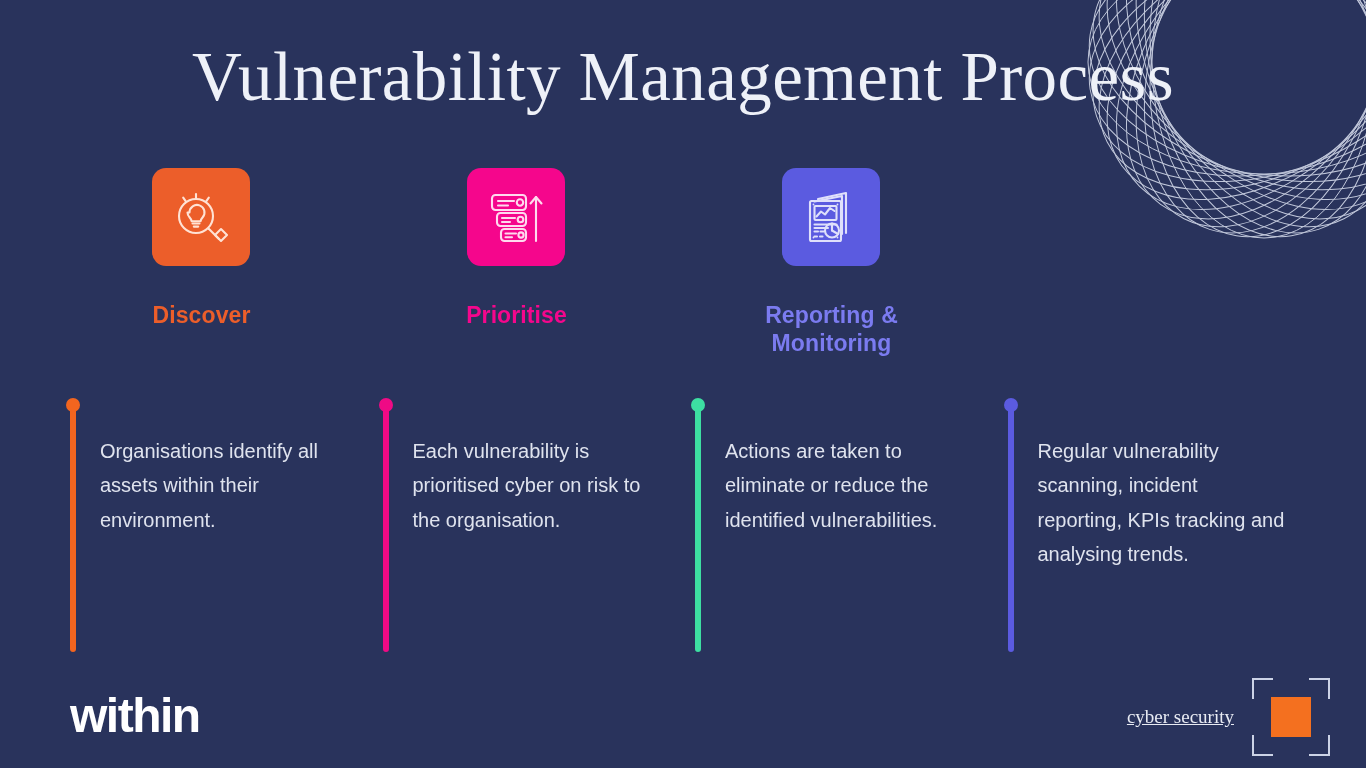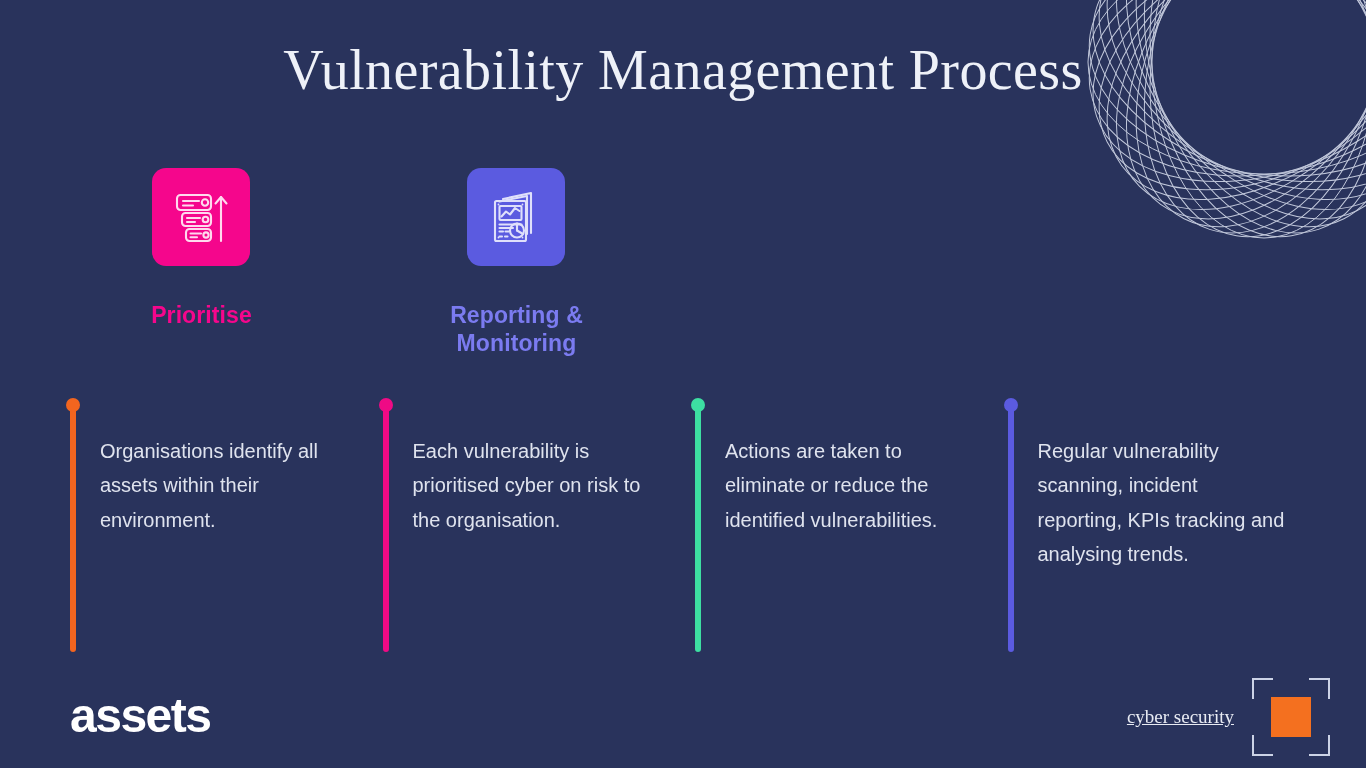--- a/index.html
+++ b/index.html
@@ -29,21 +29,21 @@
   }
 
   
   #title {
     position: absolute;
     left: 0;
     top: 38px;
     width: 1366px;
     text-align: center;
     font-family: "Liberation Serif", "DejaVu Serif", serif;
-    font-size: 56px;
+    font-size: 69px;
     font-weight: 400;
     color: #eef1f8;
     letter-spacing: 0.4px;
     white-space: nowrap;
   }
 
   
   #steps {
     position: absolute;
     left: 74px;
@@ -191,20 +191,36 @@
       <ellipse cx="210" cy="180" rx="176" ry="112" transform="rotate(153 210 180)"></ellipse>
       <ellipse cx="210" cy="180" rx="176" ry="112" transform="rotate(162 210 180)"></ellipse>
       <ellipse cx="210" cy="180" rx="176" ry="112" transform="rotate(171 210 180)"></ellipse>
     </g>
   </svg>
 
   <div id="title">Vulnerability Management Process</div>
 
   <div id="steps">
 
+    <div class="step">
+      <div class="tile" style="background:#ec5e2a;">
+        <svg width="64" height="64" viewBox="0 0 64 64" fill="none" stroke="#ffe2d4" stroke-width="2.1" stroke-linecap="round" stroke-linejoin="round">
+          <circle cx="27" cy="31" r="17"></circle>
+          <line x1="39.5" y1="43.5" x2="50" y2="54"></line>
+          <path d="M46 50l6-6 6 6-6 6z"></path>
+          <path d="M20.5 27.5a7.5 7.5 0 1 1 13.2 4.8c-1.2 1.4-1.9 2.5-2.1 3.9h-9c-.2-1.4-.9-2.5-2.1-3.9a7.4 7.4 0 0 1-2-4.8z"></path>
+          <line x1="23.5" y1="38.5" x2="30.5" y2="38.5"></line>
+          <line x1="24.8" y1="41.6" x2="29.2" y2="41.6"></line>
+          <line x1="27" y1="13.5" x2="27" y2="9"></line>
+          <line x1="16.8" y1="16.3" x2="14.2" y2="12.6"></line>
+          <line x1="37.2" y1="16.3" x2="39.8" y2="12.6"></line>
+        </svg>
+      </div>
+      <div class="step-label" style="color:#ec5e2a;">Discover</div>
+    </div>
 
     <div class="step">
       <div class="tile" style="background:#f5068c;">
         <svg width="64" height="64" viewBox="0 0 64 64" fill="none" stroke="#ffd9ee" stroke-width="2.1" stroke-linecap="round" stroke-linejoin="round">
           <rect x="8" y="10" width="34" height="15" rx="3.5"></rect>
           <line x1="14" y1="16" x2="30" y2="16"></line>
           <line x1="14" y1="20.5" x2="24" y2="20.5"></line>
           <circle cx="36" cy="17.5" r="3.2"></circle>
           <rect x="13" y="28" width="29" height="13" rx="3.5"></rect>
           <line x1="18" y1="33" x2="31" y2="33"></line>
@@ -275,21 +291,21 @@
 
     <div class="desc">
       <div class="rail" style="background:#5b5be0;">
         <span class="dot" style="background:#5b5be0;"></span>
       </div>
       <div class="desc-text">Regular vulnerability scanning, incident reporting, KPIs tracking and analysing trends.</div>
     </div>
 
   </div>
 
-  <div id="aztech-logo">assets</div>
+  <div id="aztech-logo">within</div>
 
   <div id="cyber-lockup">
     <span id="cyber-text">cyber security</span>
     <span id="bracket-mark">
       <span class="corner tl"></span>
       <span class="corner tr"></span>
       <span class="corner bl"></span>
       <span class="corner br"></span>
       <span id="mark-square"></span>
     </span>

